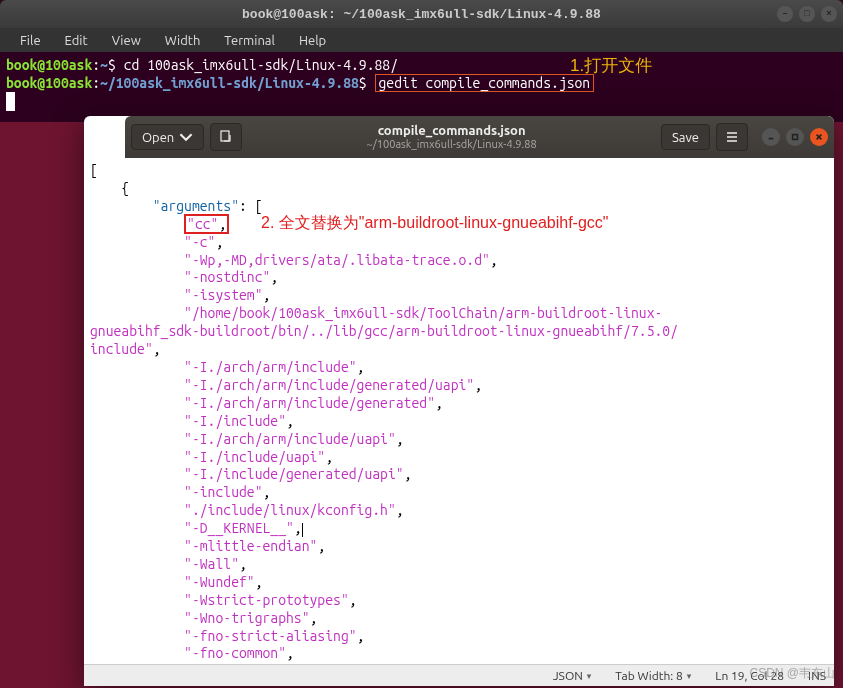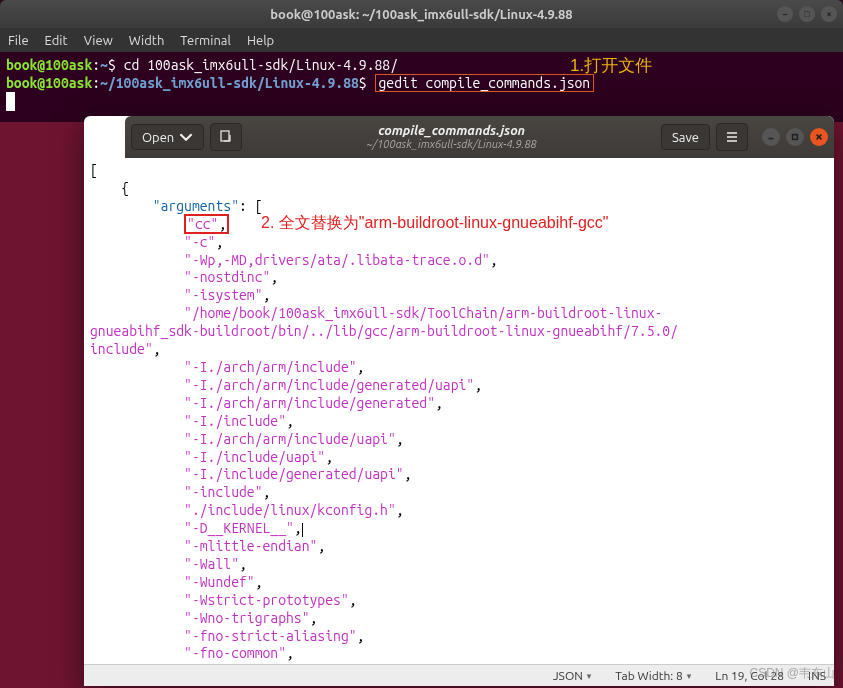--- a/index.html
+++ b/index.html
@@ -24,20 +24,21 @@
   height: 28px;
   background: linear-gradient(#4a4a4a, #3a3a3a);
   display: flex;
   align-items: center;
   justify-content: center;
   position: relative;
   color: #ccc;
   font-size: 13px;
   font-weight: bold;
   border-radius: 6px 6px 0 0;
+  font-family: Liberation Mono, monospace;
 }
 .terminal-titlebar .controls {
   position: absolute;
   right: 6px;
   display: flex;
   gap: 6px;
 }
 .ctrl-btn {
   width: 16px; height: 16px;
   border-radius: 50%;
@@ -46,22 +47,22 @@
   align-items: center;
   justify-content: center;
   font-size: 9px;
   color: #222;
 }
 .terminal-menubar {
   height: 24px;
   background: #333;
   display: flex;
   align-items: center;
-  padding: 0 8px;
-  gap: 16px;
+  padding: 0 20px;
+  gap: 24px;
   color: #ddd;
   font-size: 13px;
 }
 .terminal-body {
   background: #2c001e;
   padding: 4px 6px;
   font-family: "Ubuntu Mono", monospace;
   font-size: 14px;
   line-height: 1.3;
   color: #fff;
@@ -115,21 +116,20 @@
   gap: 5px;
 }
 .hbtn.icon-only { padding: 6px 8px; }
 .hbtn svg { width: 14px; height: 14px; fill: #eee; stroke: #eee; }
 .gedit-title {
   flex: 1;
   text-align: center;
   color: #eee;
   font-size: 13px;
   line-height: 1.2;
-  font-style: italic;
 }
 .gedit-title .sub { color: #aaa; font-size: 11px; }
 .win-controls { display: flex; gap: 6px; margin-left: 8px; }
 .wc {
   width: 18px; height: 18px; border-radius: 50%;
   background: #555; display: flex; align-items: center; justify-content: center;
 }
 .wc.close { background: #e95420; }
 .wc svg { width: 8px; height: 8px; stroke: #222; stroke-width: 2; fill: none; }
 

